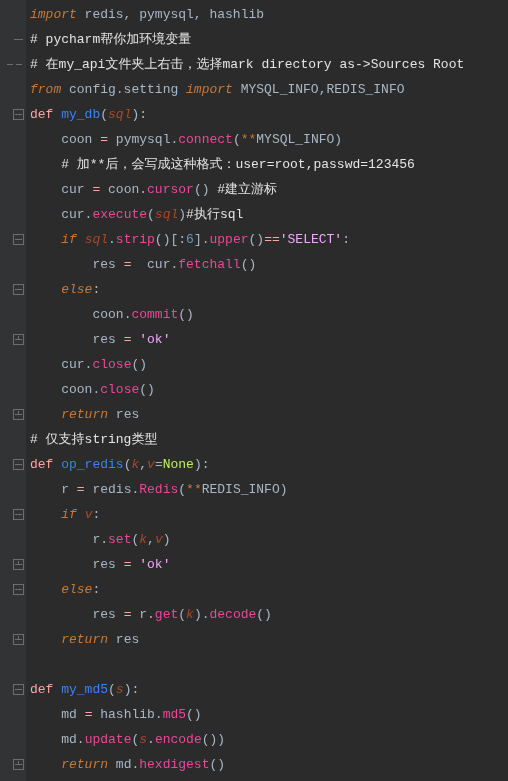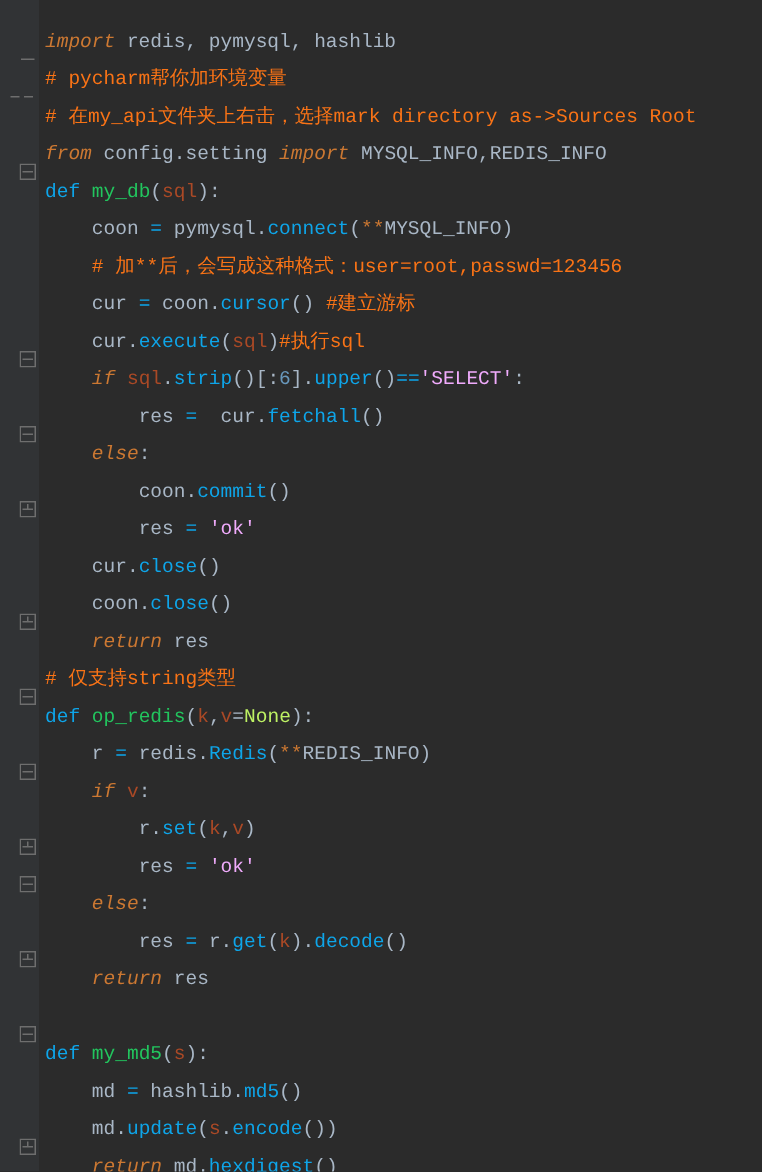--- a/index.html
+++ b/index.html
@@ -1,30 +1,30 @@
 <!DOCTYPE html>
 <html><head>
 <meta charset="utf-8">
 <style>
 *{margin:0;padding:0;box-sizing:border-box}
 body{background:#2b2b2b;font-family:'Consolas','Monaco','Courier New',monospace;font-size:13px;line-height:25px;color:#a9b7c6;width:508px;height:781px;overflow:hidden}
 .editor{display:flex;height:100%}
 .gutter{width:26px;background:#313335;padding-top:2px;flex-shrink:0}
 .gut{height:25px;display:flex;align-items:center;justify-content:flex-end;padding-right:2px}
 .gut svg{display:block}
-.code{padding-top:15px;padding-left:4px;white-space:pre;flex:1}
+.code{padding-top:2px;padding-left:4px;white-space:pre;flex:1}
 .line{height:25px}
 .c-kw{color:#cc7832;font-style:italic}
-.c-kw2{color:#0ea5e9}
-.c-def{color:#22c55e}
-.c-call{color:#0ea5e9}
-.c-param{color:#aa4926;}
+.c-kw2{color:#fca5a5}
+.c-def{color:#3b82f6}
+.c-call{color:#ec4899}
+.c-param{color:#aa4926;font-style:italic}
 .c-str{color:#f0abfc}
 .c-num{color:#6897bb}
-.c-cmt{color:#f97316}
+.c-cmt{color:#e5e5e5}
 .c-dec{color:#bef264}
 .c-star{color:#cc7832}
 </style>
 </head>
 <body>
 
 <div class="editor">
   <div class="gutter" id="gutter">
       <div class="gut"></div>
       <div class="gut">

